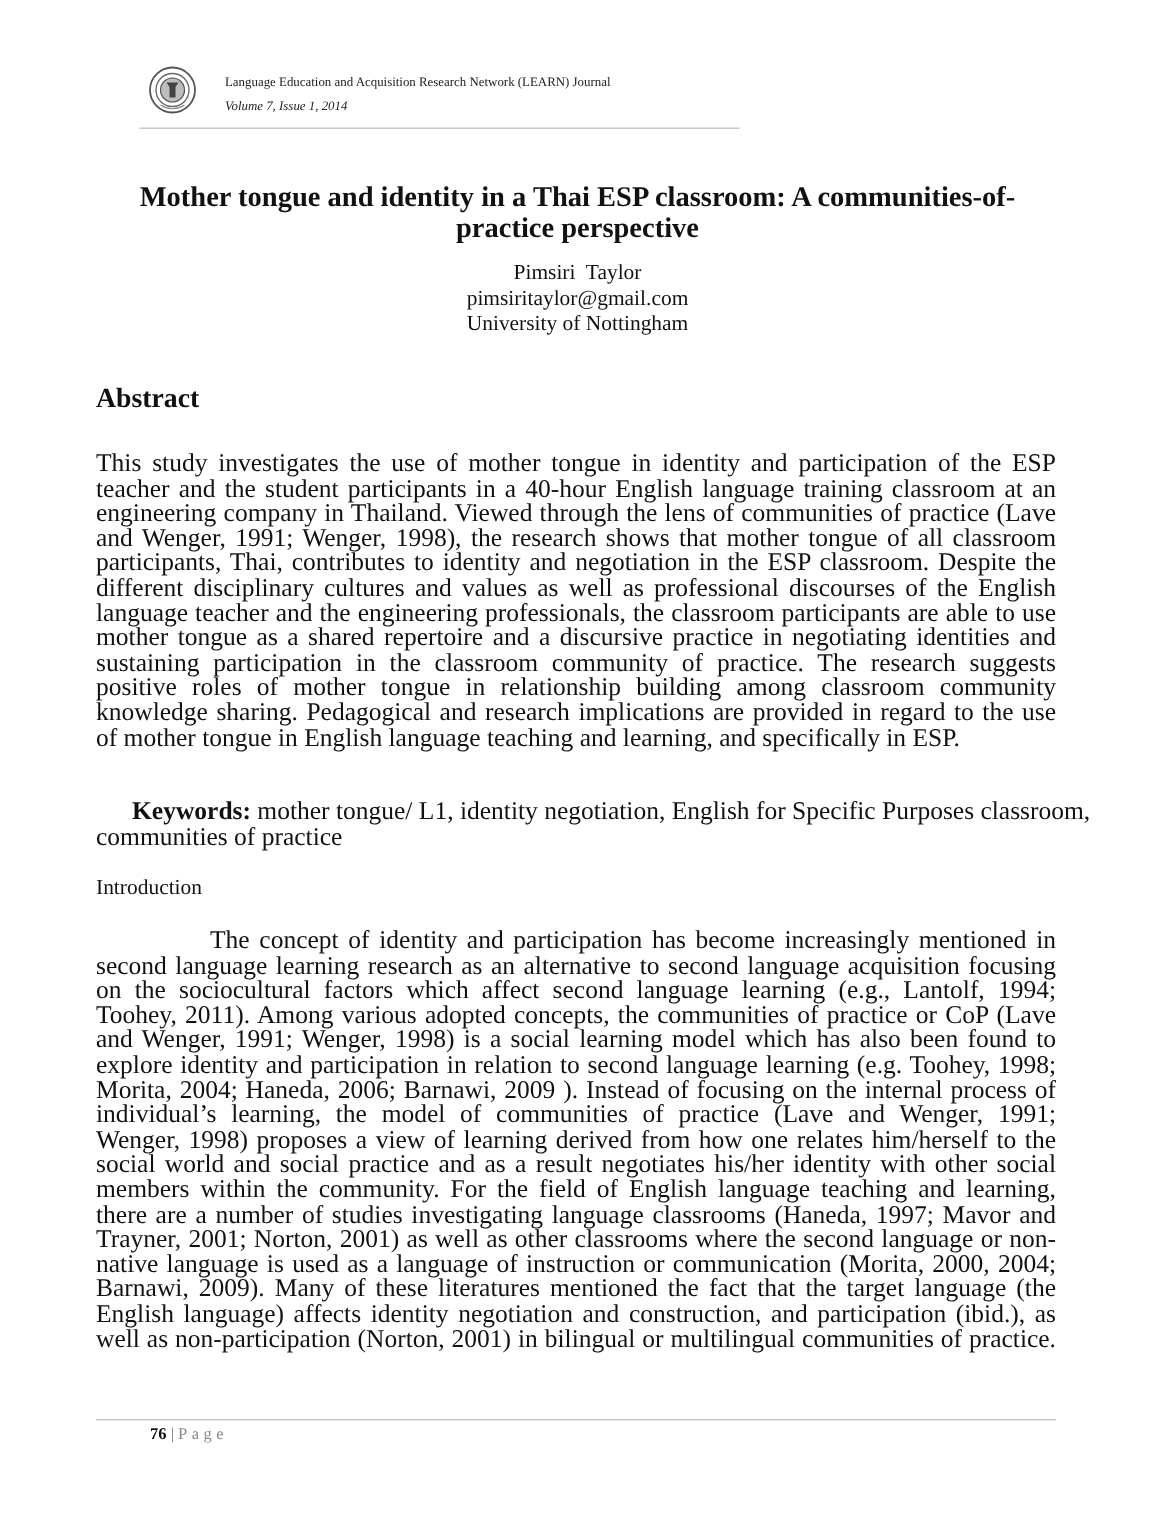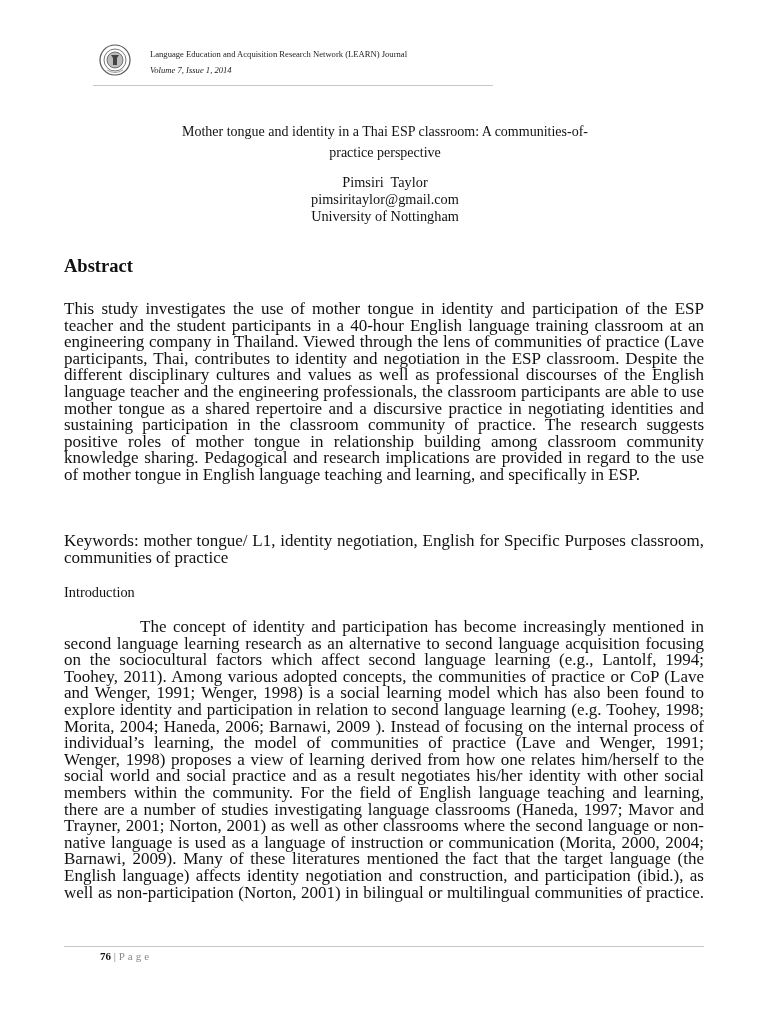--- a/index.html
+++ b/index.html
@@ -60,22 +60,22 @@
       height: 1px;
       background: #c8c8c8;
     }
     
     .title {
       position: absolute;
       left: 70px;
       top: 121px;
       width: 630px;
       text-align: center;
-      font-weight: normal;
-      font-size: 14px;
+      font-weight: bold;
+      font-size: 19px;
       line-height: 21px;
     }
     .author-block {
       position: absolute;
       left: 70px;
       top: 174px;
       width: 630px;
       text-align: center;
       font-size: 14.3px;
       line-height: 17px;
@@ -102,21 +102,21 @@
       text-align: justify;
       text-align-last: justify;
       white-space: nowrap;
       height: 16.6px;
     }
     .para .line.last {
       text-align-last: left;
     }
     .abstract-body { top: 301px; }
     .keywords { top: 533px; }
-    .kw-label { font-weight: normal; }
+    .kw-label { font-weight: bold; margin-left: 24px; }
     .intro-heading {
       position: absolute;
       left: 64px;
       top: 584px;
       font-weight: normal;
       font-size: 14.3px;
     }
     .intro-body { top: 619px; }
     .intro-body .line.indent { padding-left: 76px; }
     
@@ -167,20 +167,21 @@
     <div>pimsiritaylor@gmail.com</div>
     <div>University of Nottingham</div>
   </div>
 
   <div class="abstract-heading">Abstract</div>
 
   <div class="para abstract-body">
     <span class="line">This study investigates the use of mother tongue in identity and participation of the ESP</span>
     <span class="line">teacher and the student participants in a 40-hour English language training classroom at an</span>
     <span class="line">engineering company in Thailand. Viewed through the lens of communities of practice (Lave</span>
+    <span class="line">and Wenger, 1991; Wenger, 1998), the research shows that mother tongue of all classroom</span>
     <span class="line">participants, Thai, contributes to identity and negotiation in the ESP classroom. Despite the</span>
     <span class="line">different disciplinary cultures and values as well as professional discourses of the English</span>
     <span class="line">language teacher and the engineering professionals, the classroom participants are able to use</span>
     <span class="line">mother tongue as a shared repertoire and a discursive practice in negotiating identities and</span>
     <span class="line">sustaining participation in the classroom community of practice. The research suggests</span>
     <span class="line">positive roles of mother tongue in relationship building among classroom community</span>
     <span class="line">knowledge sharing. Pedagogical and research implications are provided in regard to the use</span>
     <span class="line last">of mother tongue in English language teaching and learning, and specifically in ESP.</span>
   </div>
 

